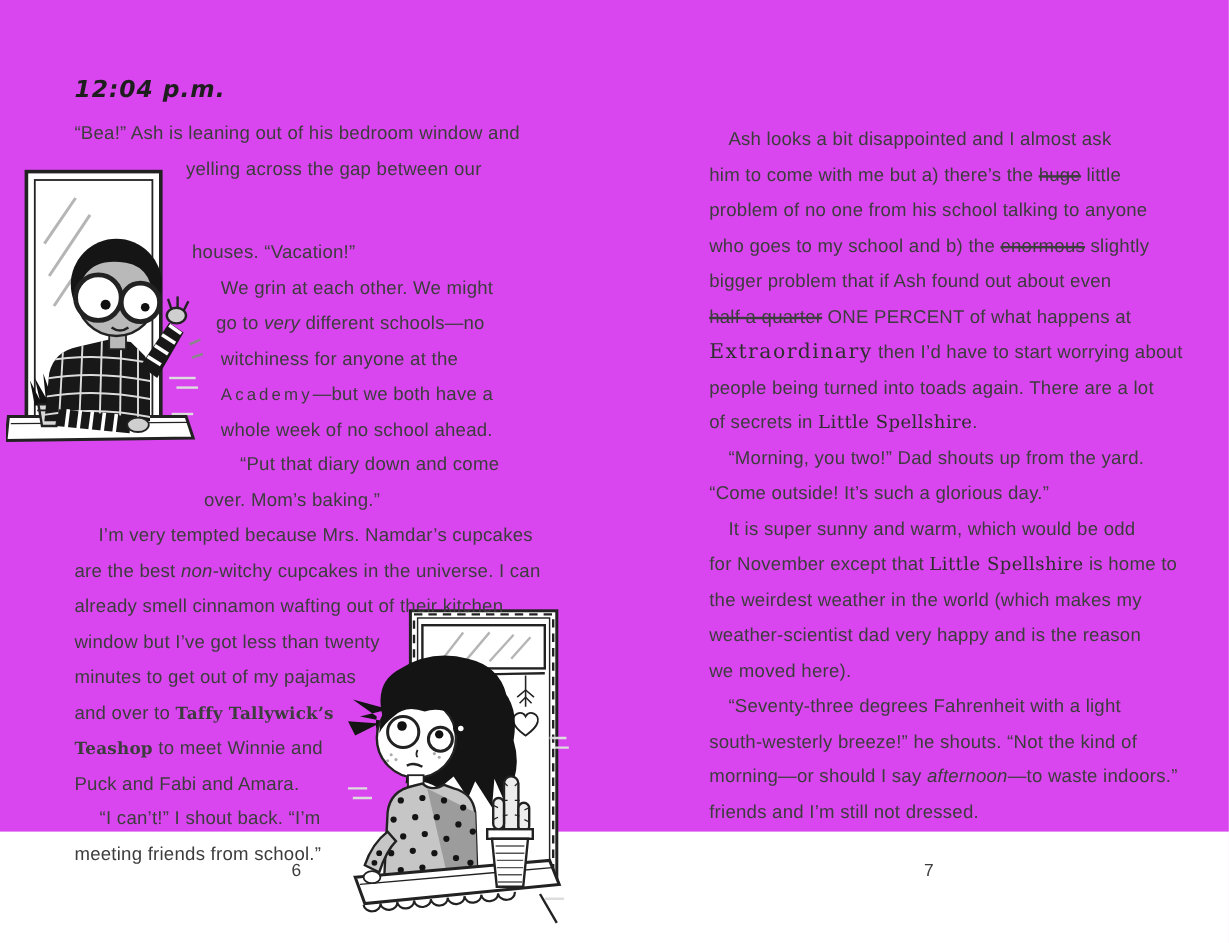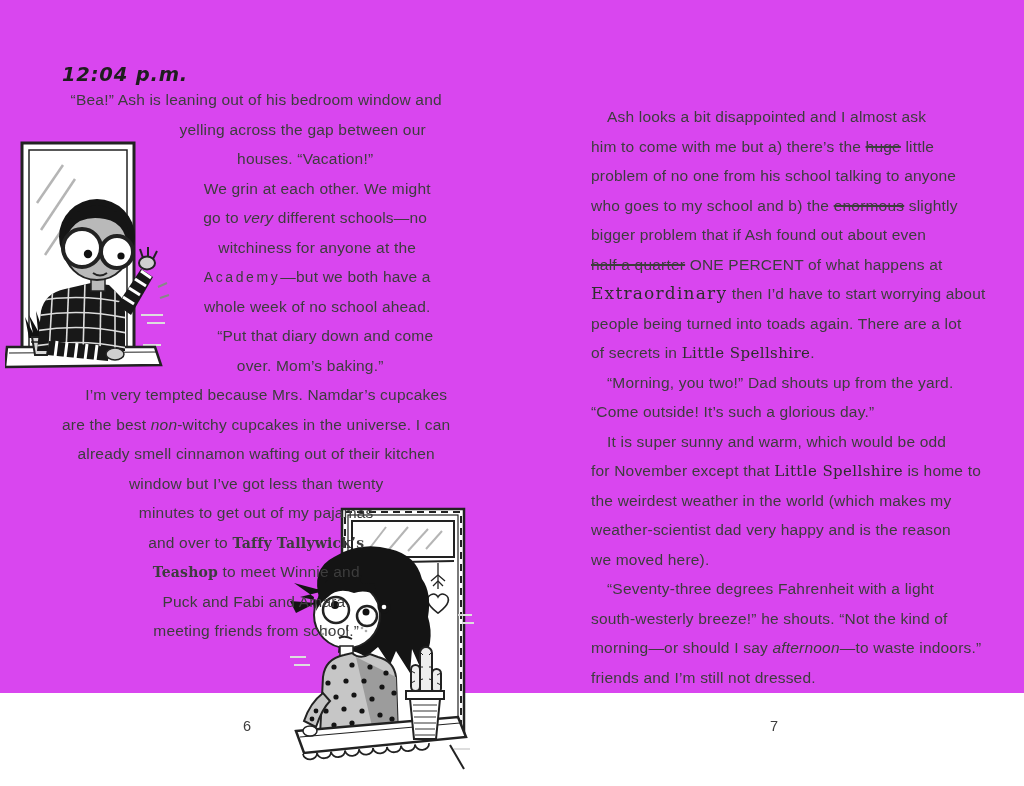--- a/index.html
+++ b/index.html
@@ -223,39 +223,40 @@
           <line x1="123" y1="214" x2="147" y2="214"></line>
         <line x1="124" y1="220" x2="146" y2="220"></line>
           <line x1="124" y1="226" x2="146" y2="226"></line>
         <line x1="125" y1="232" x2="145" y2="232"></line>
           <line x1="125" y1="238" x2="145" y2="238"></line>
       </g>
     </g>
   </svg>
 
   <div class="heading">12:04 p.m.</div>
-  <div class="page-text" style="left:62px;top:85px;text-align:center;">
+  <div class="page-text" style="left:62px;top:97px;">
       <div class="tline"><span>“Bea!” Ash is leaning out of his bedroom window and</span></div>
       <div class="tline" style="padding-left: 93px;"><span>yelling across the gap between our</span></div>
-      <div class="tline" style="padding-left: 98px;"><span>houses. “Vacation!”</span></div>
+      <div class="tline" style="padding-left: 98px; margin-top: 40px;"><span>houses. “Vacation!”</span></div>
       <div class="tline" style="padding-left: 122px;"><span>We grin at each other. We might</span></div>
       <div class="tline" style="padding-left: 118px;"><span>go to </span><span class="it">very</span><span> different schools—no</span></div>
       <div class="tline" style="padding-left: 122px;"><span>witchiness for anyone at the</span></div>
       <div class="tline" style="padding-left: 122px;"><span class="acad">Academy</span><span>—but we both have a</span></div>
       <div class="tline" style="padding-left: 122px;"><span>whole week of no school ahead.</span></div>
       <div class="tline" style="padding-left: 138px;"><span>“Put that diary down and come</span></div>
       <div class="tline" style="padding-left: 108px;"><span>over. Mom’s baking.”</span></div>
       <div class="tline" style="padding-left: 20px;"><span>I’m very tempted because Mrs. Namdar’s cupcakes</span></div>
       <div class="tline"><span>are the best </span><span class="it">non</span><span>-witchy cupcakes in the universe. I can</span></div>
       <div class="tline"><span>already smell cinnamon wafting out of their kitchen</span></div>
       <div class="tline"><span>window but I’ve got less than twenty</span></div>
       <div class="tline"><span>minutes to get out of my pajamas</span></div>
       <div class="tline"><span>and over to </span><span class="ser">Taffy Tallywick’s</span></div>
       <div class="tline"><span class="ser">Teashop</span><span> to meet Winnie and</span></div>
       <div class="tline"><span>Puck and Fabi and Amara.</span></div>
+      <div class="tline" style="padding-left: 21px;"><span>“I can’t!” I shout back. “I’m</span></div>
       <div class="tline"><span>meeting friends from school.”</span></div>
     </div>
   <div class="pagenum" style="left:243px;top:718px;">6</div>
 
   <div class="page-text" style="left:591px;top:71px;">
       <div class="tline" style="padding-left: 16px; margin-top: 31px;"><span>Ash looks a bit disappointed and I almost ask</span></div>
       <div class="tline"><span>him to come with me but a) there’s the </span><span class="strike">huge</span><span> little</span></div>
       <div class="tline"><span>problem of no one from his school talking to anyone</span></div>
       <div class="tline"><span>who goes to my school and b) the </span><span class="strike">enormous</span><span> slightly</span></div>
       <div class="tline"><span>bigger problem that if Ash found out about even</span></div>

